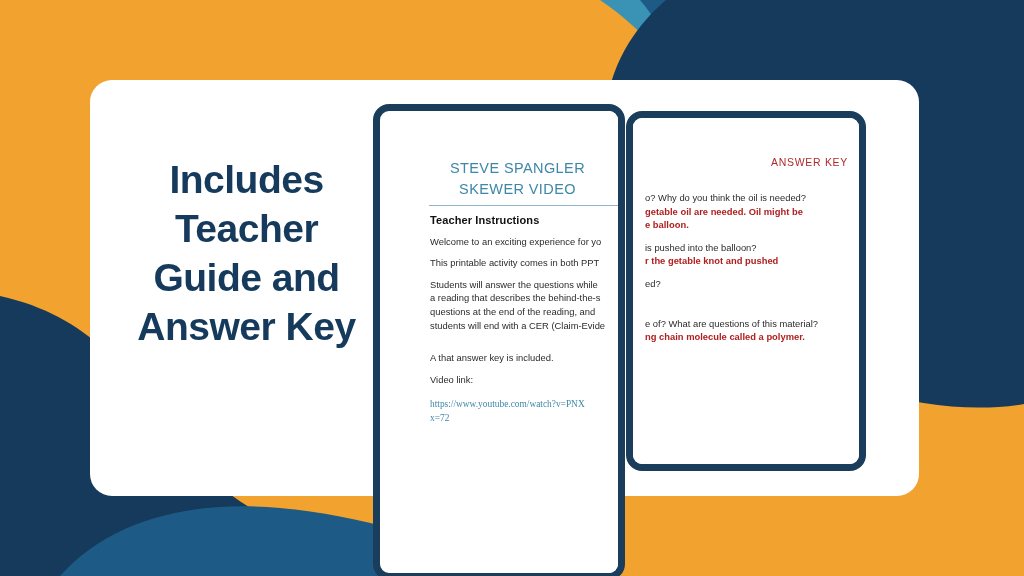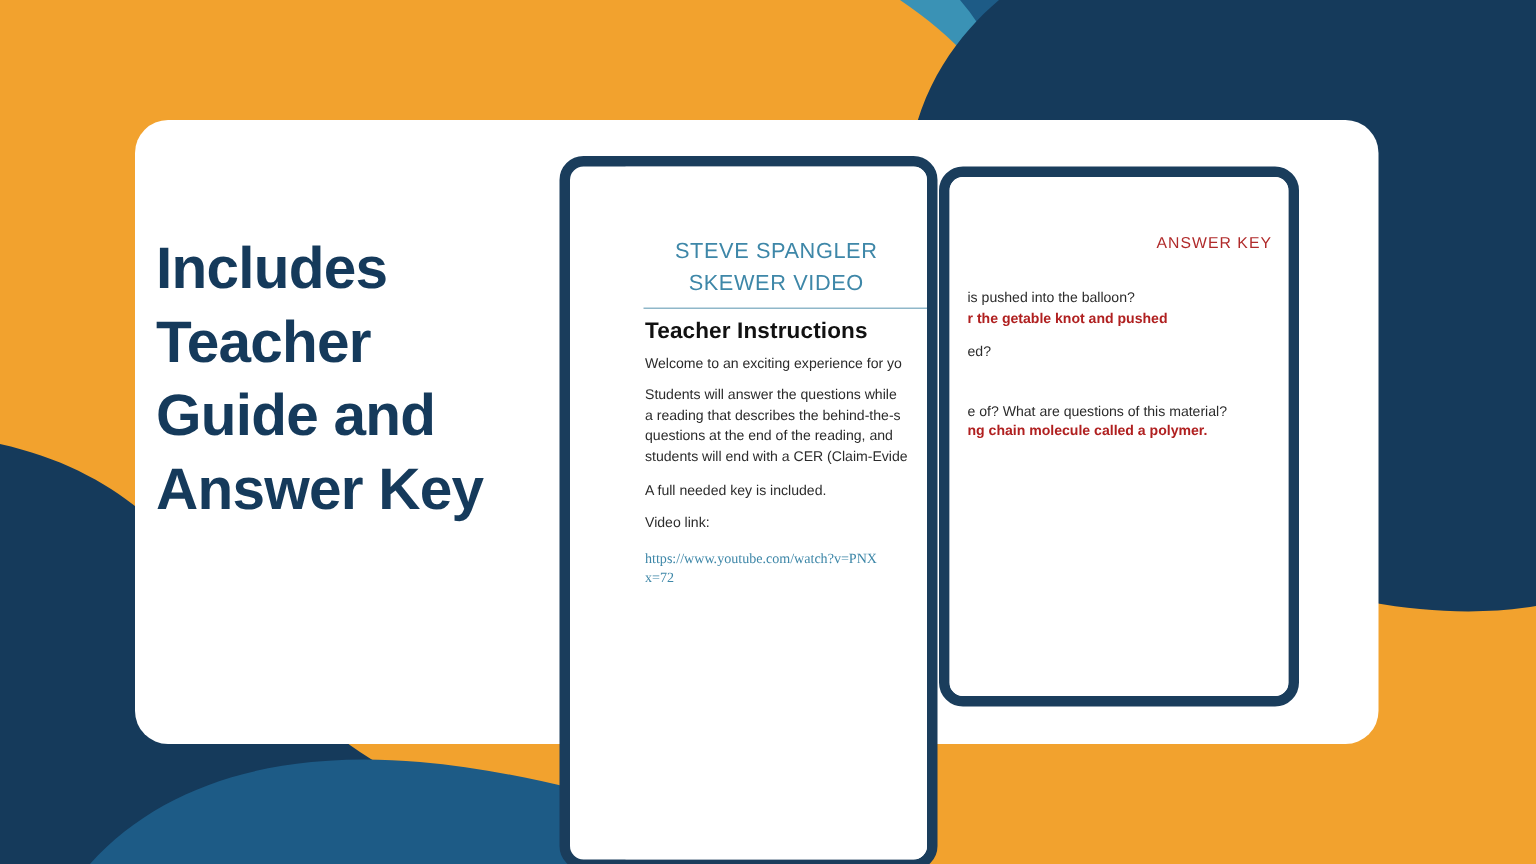--- a/index.html
+++ b/index.html
@@ -42,21 +42,21 @@
     background: #FFFFFF;
     border-radius: 22px;
   }
 
   
   #headline {
     position: absolute;
     left: 104px;
     top: 155px;
     width: 285px;
-    text-align: left;
+    text-align: center;
     font-family: "Liberation Sans", sans-serif;
     font-weight: bold;
     font-size: 39px;
     line-height: 49px;
     letter-spacing: -0.5px;
     color: #153A5B;
     white-space: pre-line;
   }
 
   
@@ -122,31 +122,31 @@
     left: 13px;
     top: 103px;
     width: 238px;
     font-family: "Liberation Sans", sans-serif;
     font-size: 9.4px;
     line-height: 13.6px;
     color: #2B2B2B;
   }
   #left-body .hd {
     font-weight: bold;
-    font-size: 15px;
+    font-size: 11px;
     color: #111;
     margin-bottom: 7px;
     letter-spacing: 0.1px;
   }
   #left-body p {
     margin: 0 0 8px 0;
     white-space: pre-line;
   }
   #left-body p.tight {
-    margin-bottom: 9px;
+    margin-bottom: 19px;
   }
   #left-body .link {
     color: #3E87A8;
     word-break: break-all;
     font-family: Liberation Serif, serif;
   }
 
   
   #right-badge {
     position: absolute;
@@ -216,40 +216,46 @@
     <div class="doc-inner">
 
       <div id="left-title">STEVE SPANGLER
 SKEWER VIDEO</div>
 
       <div id="left-rule"></div>
 
       <div id="left-body">
         <div class="hd">Teacher Instructions</div>
         <p>Welcome to an exciting experience for yo</p>
+        <p>This printable activity comes in both PPT</p>
         <p class="tight">Students will answer the questions while
 a reading that describes the behind-the-s
 questions at the end of the reading, and
 students will end with a CER (Claim-Evide</p>
-        <p>A full needed key is included.</p>
+        <p>A that answer key is included.</p>
         <p style="margin-bottom:12px">Video link:</p>
         <p class="link">https://www.youtube.com/watch?v=PNX
 x=72</p>
       </div>
 
     </div>
   </div>
 
   <div class="doc-frame" id="doc-right">
     <div class="doc-inner">
 
       <div id="right-badge">ANSWER KEY</div>
 
       <div id="right-body">
 
+        <div class="qa">
+          <p class="q">o? Why do you think the oil is needed?</p>
+          <p class="a">getable oil are needed. Oil might be
+e balloon.</p>
+        </div>
 
         <div class="qa">
           <p class="q">is pushed into the balloon?</p>
           <p class="a">r the getable knot and pushed</p>
         </div>
 
 
         <div class="qa gap">
           <p class="q">ed?</p>
         </div>

